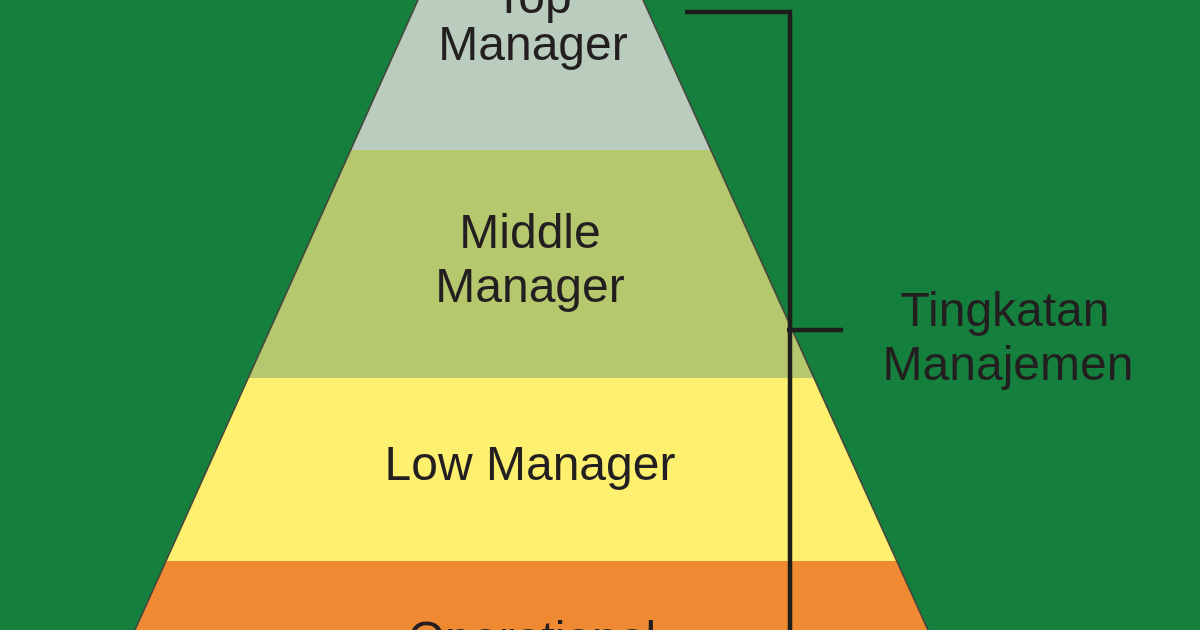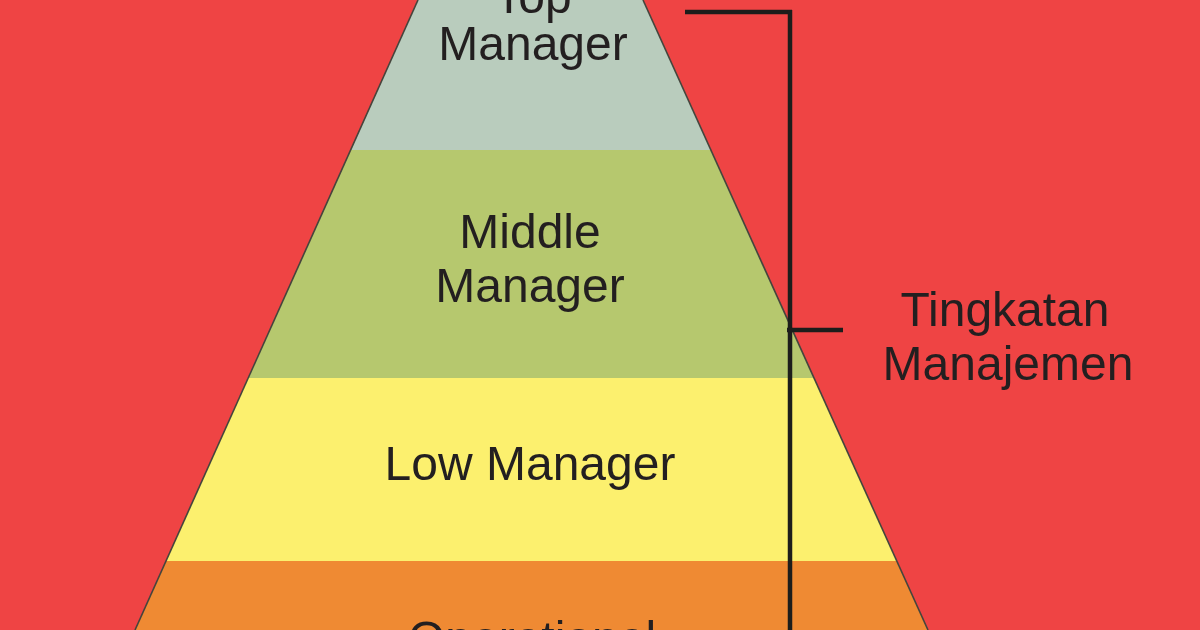--- a/index.html
+++ b/index.html
@@ -5,21 +5,21 @@
   html, body {
     margin: 0;
     padding: 0;
     background: #ffffff;
     font-family: "Liberation Sans", sans-serif;
   }
   .canvas {
     position: relative;
     width: 1200px;
     height: 630px;
-    background: #ef4444;
+    background: #15803d;
     overflow: hidden;
     text-decoration: underline;
   }
   svg.diagram {
     display: block;
     width: 1200px;
     height: 630px;
   }
   svg.diagram text {
     fill: #231f20;

